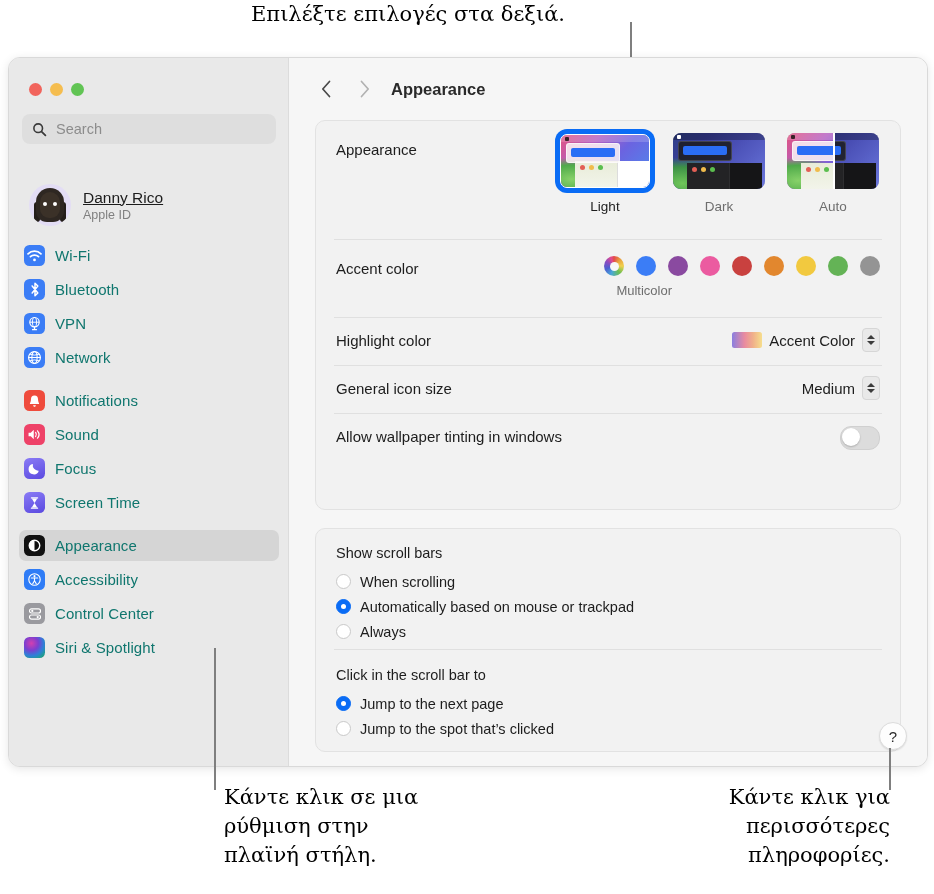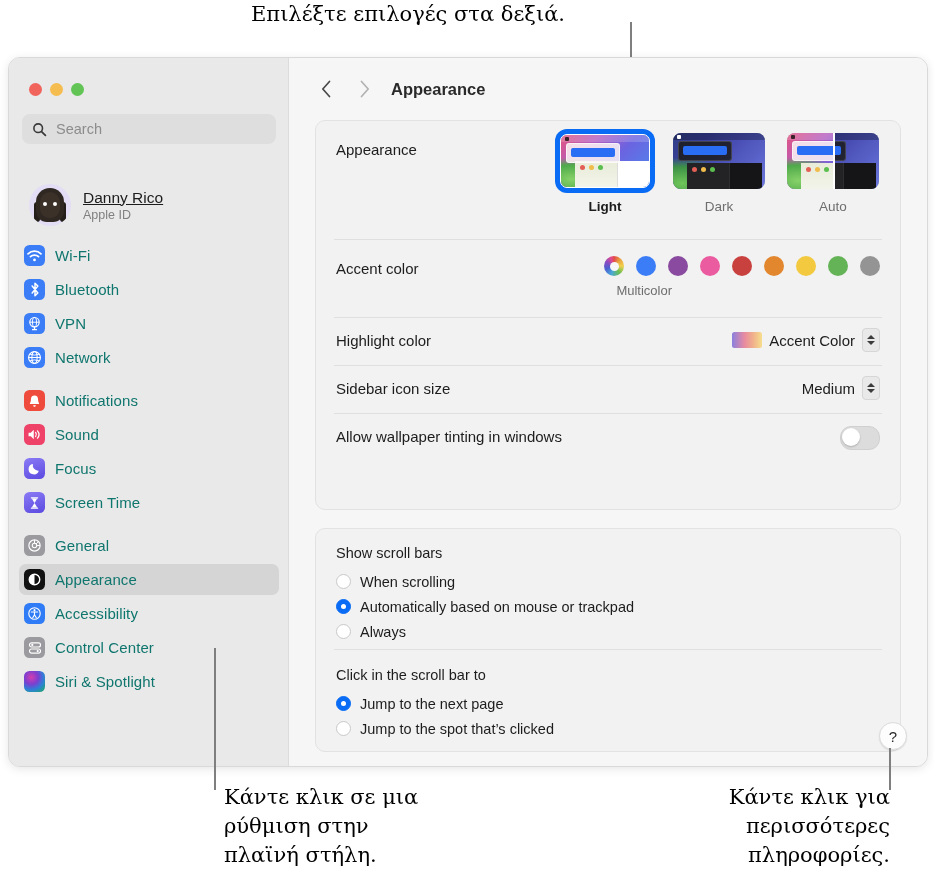--- a/index.html
+++ b/index.html
@@ -154,21 +154,21 @@
     border: 3px solid #0a6cf5; background: #0a6cf5;
     box-shadow: 0 0 0 1px #0a6cf5;
   }
   .theme-thumb {
     width: 92px; height: 56px; border-radius: 8px;
     position: relative; overflow: hidden;
     background: #b5b5b5;
   }
   .theme.selected .theme-thumb { width: 88px; height: 52px; border-radius: 7px; border: 1.5px solid #fff; }
   .theme-name { font-size: 13.5px; color: #6e6e6e; margin-top: 7px; }
-  .theme.selected .theme-name { color: #1c1c1c; font-weight: bold; }
+  .theme.selected .theme-name { color: #1c1c1c; font-weight: normal; }
 
   
   .tw-bg { position:absolute; inset:0; }
   .tw-bg.light {
     background:
       radial-gradient(ellipse 70% 60% at 12% 85%, #87d169 0%, #4faa4a 45%, rgba(79,170,74,0) 70%),
       linear-gradient(135deg,#e2537f 0%, #b55ec0 28%, #6b63e0 55%, #5a7ae8 80%, #5d86ef 100%);
   }
   .tw-bg.dark {
     background:
@@ -399,32 +399,20 @@
                 <rect x="2" y="12.3" width="8" height="1.5" rx=".6" fill="#fff"></rect>
                 <path d="M3 2.7 L9 2.7 L6 7.5 Z" fill="#fff"></path>
                 <path d="M3 12.3 L9 12.3 L6 7.5 Z" fill="#fff"></path>
               </svg>
             </span>
             <span class="nav-label">Screen Time</span>
           </div>
         </div>
 
         <div class="nav-group">
-          <div class="nav-item">
-            <span class="nav-icon" style="background:#9a9a9f;">
-              <svg width="15" height="15" viewBox="0 0 16 16">
-                <circle cx="8" cy="8" r="6" fill="none" stroke="#fff" stroke-width="1.3"></circle>
-                <circle cx="8" cy="8" r="2.4" fill="none" stroke="#fff" stroke-width="1.1"></circle>
-                <line x1="8" y1="2.2" x2="8" y2="5.6" stroke="#fff" stroke-width="1.1"></line>
-                <line x1="11.8" y1="4.2" x2="9.6" y2="6.4" stroke="#fff" stroke-width="1"></line>
-                <line x1="13.8" y1="8" x2="10.4" y2="8" stroke="#fff" stroke-width="1"></line>
-              </svg>
-            </span>
-            <span class="nav-label">General</span>
-          </div>
           <div class="nav-item selected">
             <span class="nav-icon" style="background:#111111;">
               <svg width="15" height="15" viewBox="0 0 16 16">
                 <circle cx="8" cy="8" r="5.6" fill="none" stroke="#fff" stroke-width="1.5"></circle>
                 <path d="M8 2.4 A5.6 5.6 0 0 0 8 13.6 Z" fill="#fff"></path>
               </svg>
             </span>
             <span class="nav-label">Appearance</span>
           </div>
           <div class="nav-item">
@@ -594,21 +582,21 @@
             <span class="stepper">
               <span class="ch up"></span>
                 <span class="ch down"></span>
             </span>
           </div>
         </div>
 
         <div class="row-sep" style="top:244px;"></div>
 
         <div class="vrow" style="top:244px;">
-          <div class="row-label">Sidebar icon size</div>
+          <div class="row-label">General icon size</div>
           <div class="value-wrap">
             <span class="value-text">Medium</span>
             <span class="stepper">
               <span class="ch up"></span>
                 <span class="ch down"></span>
             </span>
           </div>
         </div>
 
         <div class="row-sep" style="top:292px;"></div>

